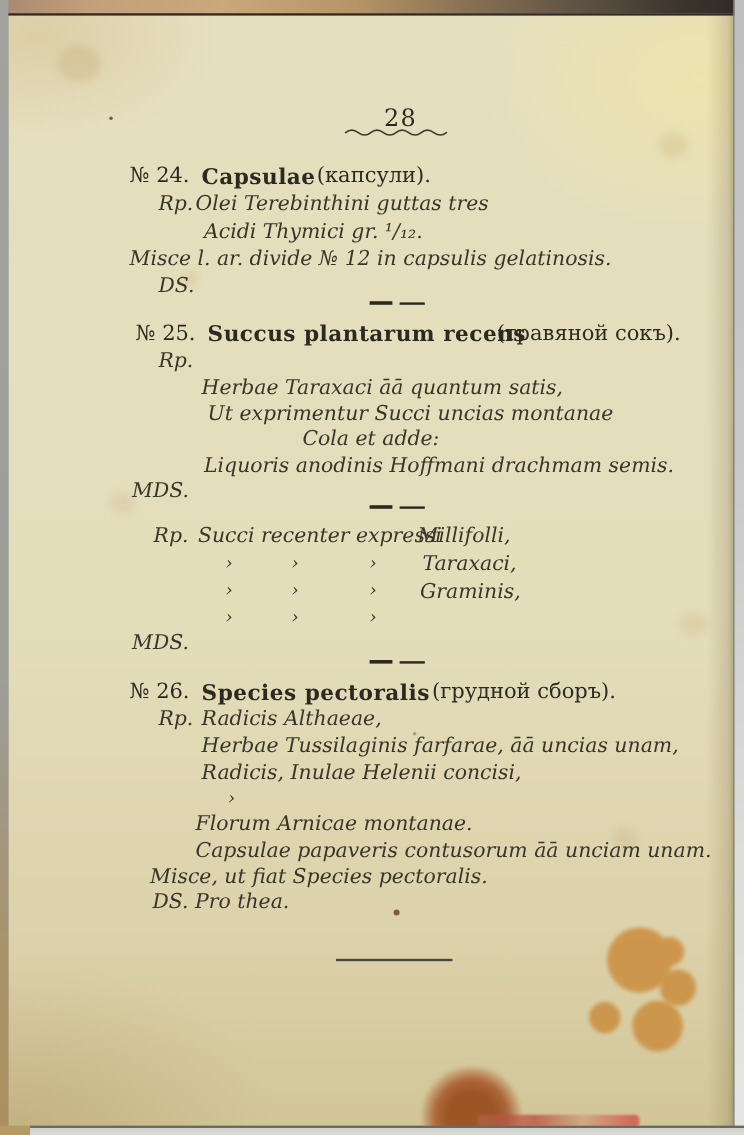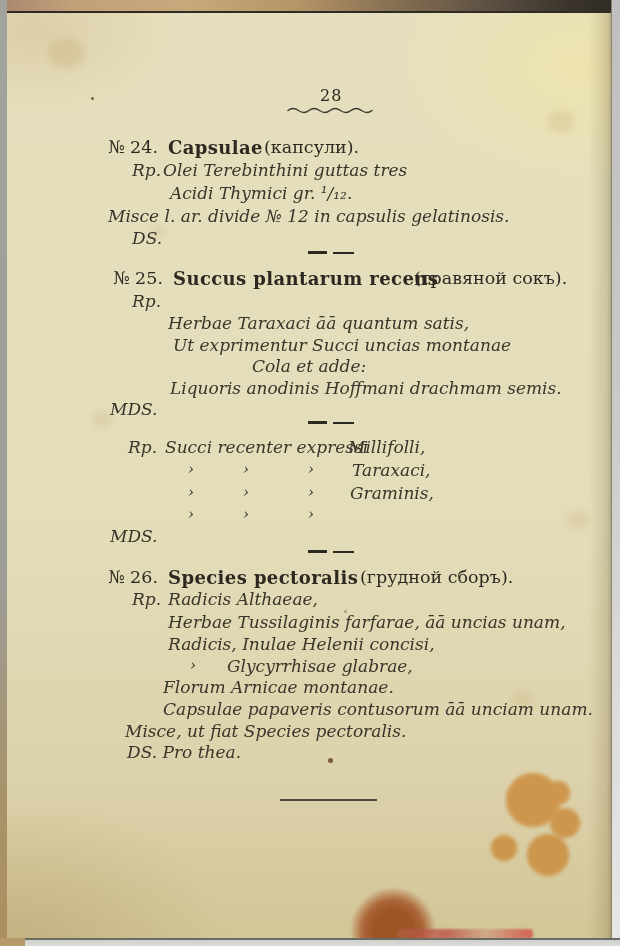--- a/index.html
+++ b/index.html
@@ -62,21 +62,21 @@
     filter:blur(1px);}
 
   
   .text-line{position:absolute;left:0;width:620px;height:24px;padding-left:12px;}
   .seg{position:absolute;top:0;white-space:pre;color:var(--ink);}
   .seg.italic{font-style:italic;font-size:17px;}
   .seg.label{font-size:17.5px;color:var(--ink-strong);}
   .seg.bold{font-weight:bold;font-size:18px;letter-spacing:.4px;color:var(--ink-strong);}
   .seg.quote{font-style:italic;font-size:15px;color:var(--ink);}
 
-  #page-number{position:absolute;left:320px;top:86px;font-size:16px;letter-spacing:1px;color:var(--ink-strong);}
+  #page-number{position:absolute;left:320px;top:86px;font-size:20px;letter-spacing:1px;color:var(--ink-strong);}
   #squiggle{position:absolute;left:286px;top:106px;}
 
   .divider{position:absolute;left:308px;width:60px;height:6px;}
   .divider .dash-a{position:absolute;left:0;top:1px;width:19px;height:3px;background:var(--ink-strong);display:block;}
   .divider .dash-b{position:absolute;left:25px;top:1.5px;width:21px;height:2px;background:var(--ink-strong);display:block;}
   .end-rule{position:absolute;left:280px;width:97px;height:2px;background:#4c483c;}
 </style>
 </head>
 <body>
 
@@ -198,21 +198,20 @@
           <span class="seg italic" style="left: 168px;">Radicis Althaeae,</span>
         </div>
         <div class="text-line" style="top: 612px;">
           <span class="seg italic" style="left: 168px;">Herbae Tussilaginis farfarae, āā uncias unam,</span>
         </div>
         <div class="text-line" style="top: 634px; text-decoration: underline;">
           <span class="seg italic" style="left: 168px;">Radicis, Inulae Helenii concisi,</span>
         </div>
         <div class="text-line" style="top: 656px;">
           <span class="seg quote" style="left: 190px;">›</span>
-          <span class="seg italic" style="left: 227px;">Glycyrrhisae glabrae,</span>
         </div>
         <div class="text-line" style="top: 677px;">
           <span class="seg italic" style="left: 163px;">Florum Arnicae montanae.</span>
         </div>
         <div class="text-line" style="top: 699px;">
           <span class="seg italic" style="left: 163px;">Capsulae papaveris contusorum āā unciam unam.</span>
         </div>
         <div class="text-line" style="top: 721px;">
           <span class="seg italic" style="left: 125px;">Misce, ut fiat Species pectoralis.</span>
         </div>

